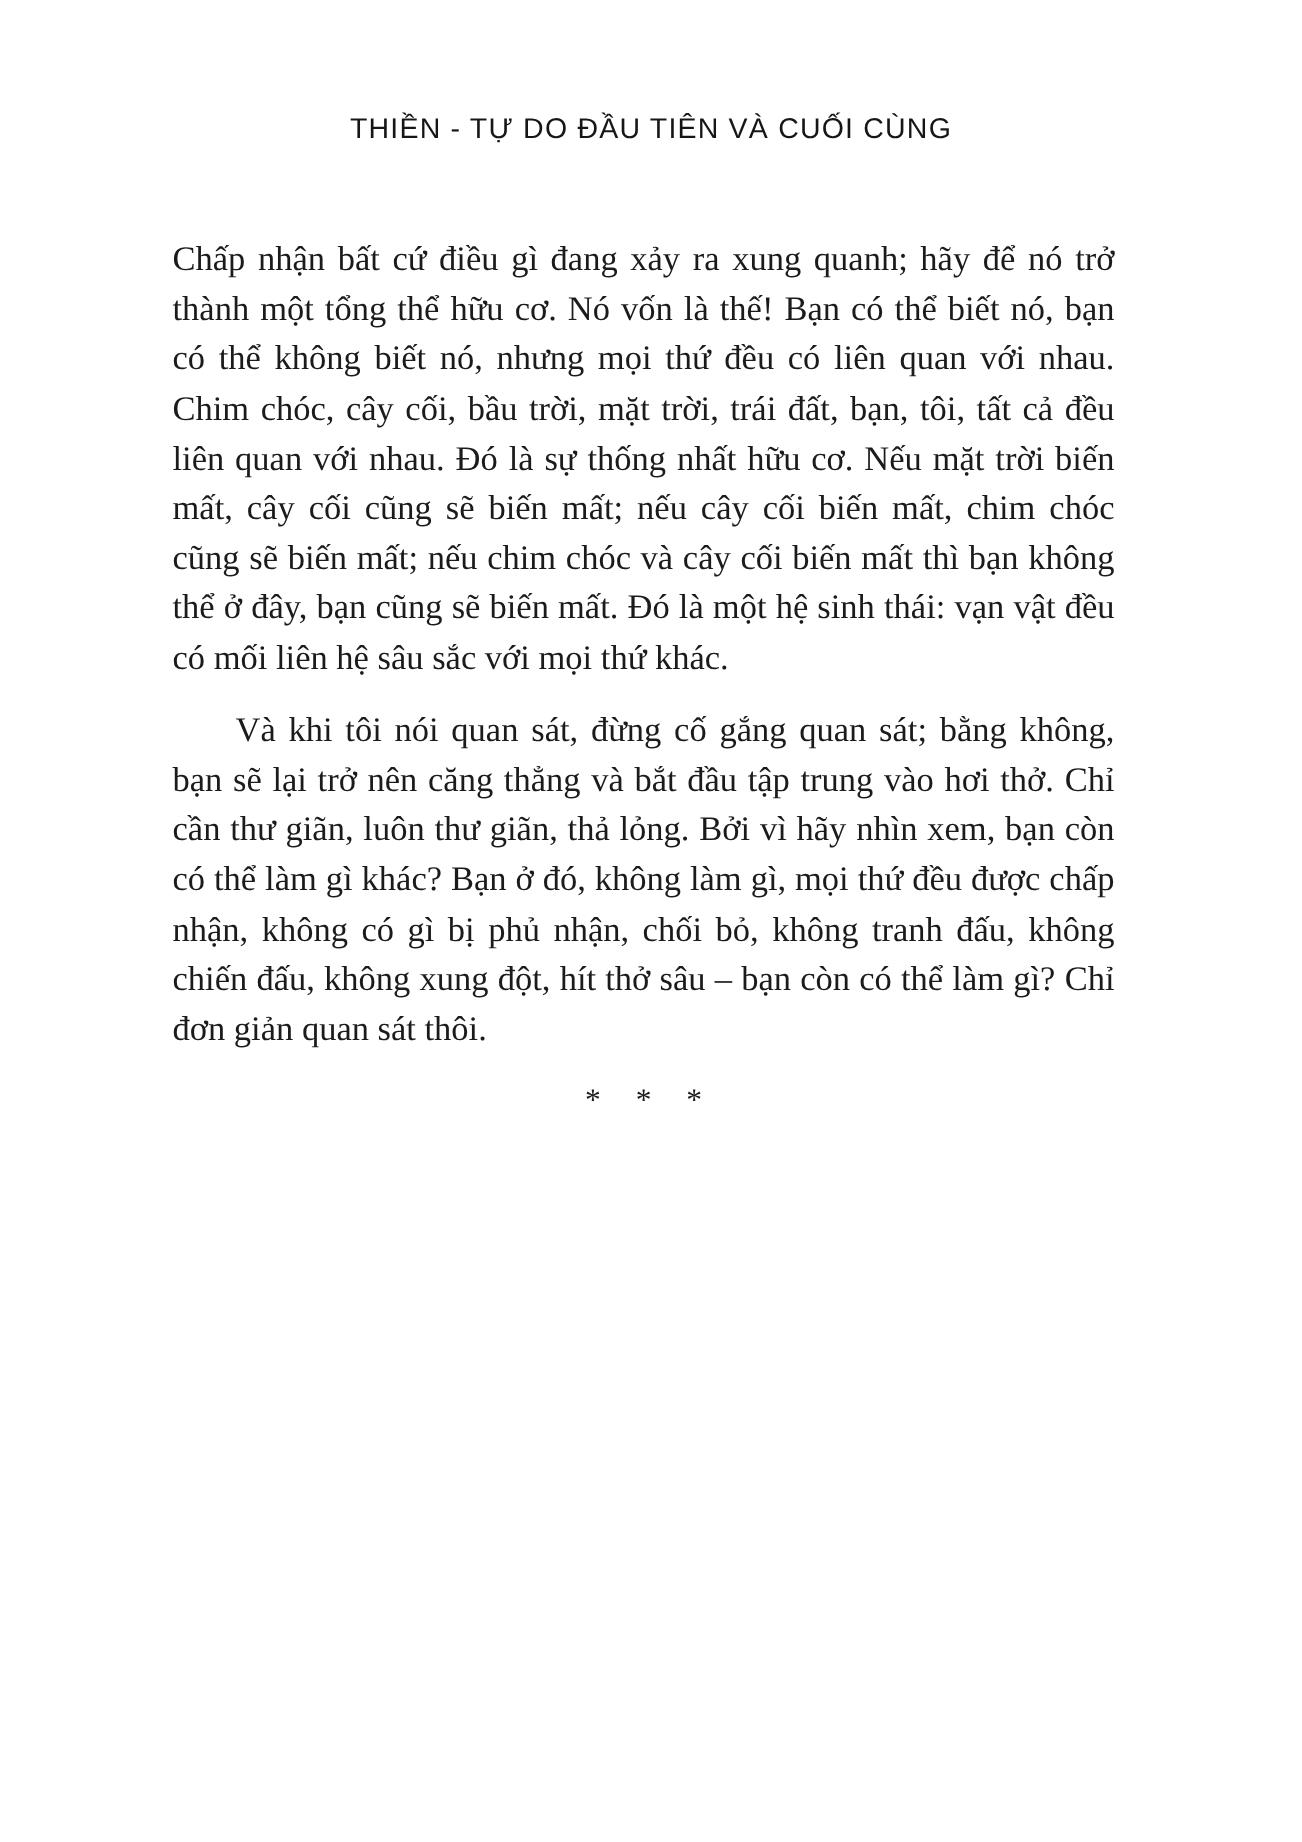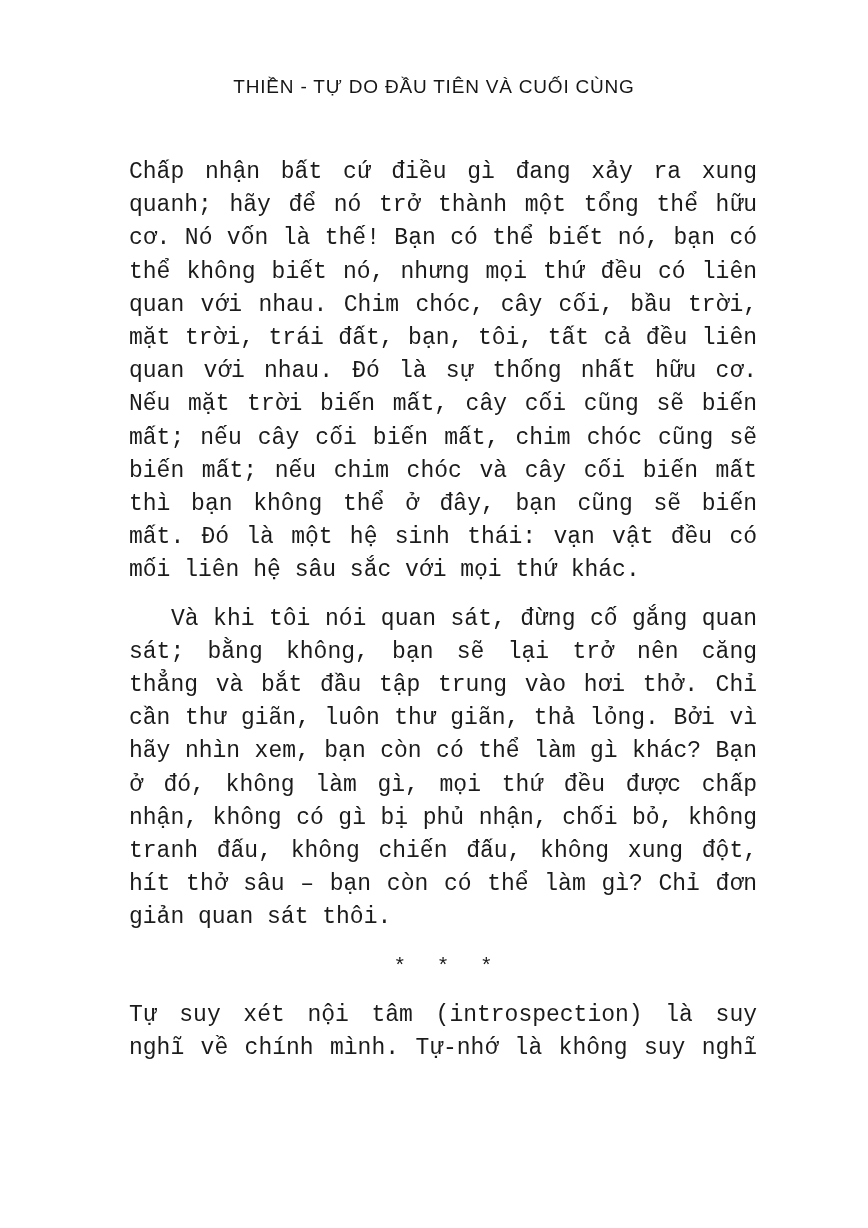--- a/index.html
+++ b/index.html
@@ -22,27 +22,26 @@
     font-family: "Liberation Sans", "DejaVu Sans", sans-serif;
     font-size: 19px;
     font-weight: 400;
     letter-spacing: 0.8px;
     color: #161616;
     white-space: nowrap;
   }
   .content {
     position: absolute;
     top: 156px;
-    left: 129px;
+    left: 115px;
     width: 628px;
     font-size: 23px;
     line-height: 33.2px;
     text-align: justify;
     color: #1b1b1b;
-    font-family: Liberation Mono, monospace;
   }
   .para { margin: 0 0 15px 0; }
   .para.indented { text-indent: 42px; }
   .separator {
     text-align: center;
     font-size: 21px;
     letter-spacing: 9px;
     margin: 4px 0 16px 0;
     color: #1b1b1b;
     text-indent: 9px; 
@@ -68,19 +67,18 @@
 
   <main class="content">
 
     <p class="para">Chấp nhận bất cứ điều gì đang xảy ra xung quanh; hãy để nó trở thành một tổng thể hữu cơ. Nó vốn là thế! Bạn có thể biết nó, bạn có thể không biết nó, nhưng mọi thứ đều có liên quan với nhau. Chim chóc, cây cối, bầu trời, mặt trời, trái đất, bạn, tôi, tất cả đều liên quan với nhau. Đó là sự thống nhất hữu cơ. Nếu mặt trời biến mất, cây cối cũng sẽ biến mất; nếu cây cối biến mất, chim chóc cũng sẽ biến mất; nếu chim chóc và cây cối biến mất thì bạn không thể ở đây, bạn cũng sẽ biến mất. Đó là một hệ sinh thái: vạn vật đều có mối liên hệ sâu sắc với mọi thứ khác.</p>
 
 
     <p class="para indented">Và khi tôi nói quan sát, đừng cố gắng quan sát; bằng không, bạn sẽ lại trở nên căng thẳng và bắt đầu tập trung vào hơi thở. Chỉ cần thư giãn, luôn thư giãn, thả lỏng. Bởi vì hãy nhìn xem, bạn còn có thể làm gì khác? Bạn ở đó, không làm gì, mọi thứ đều được chấp nhận, không có gì bị phủ nhận, chối bỏ, không tranh đấu, không chiến đấu, không xung đột, hít thở sâu – bạn còn có thể làm gì? Chỉ đơn giản quan sát thôi.</p>
 
     <div class="separator">* * *</div>
 
-    <p class="para">Tự suy xét nội tâm (introspection) là suy nghĩ về chính mình. Tự-nhớ là không suy nghĩ gì cả: đó là khi bắt đầu nhận thức về chính mình. Ở đây, sự khác biệt tuy nhỏ nhưng lại rất quan trọng.</p>
 
   </main>
 
   <div class="page-number">33</div>
 
 </div>
 
 </body></html>

